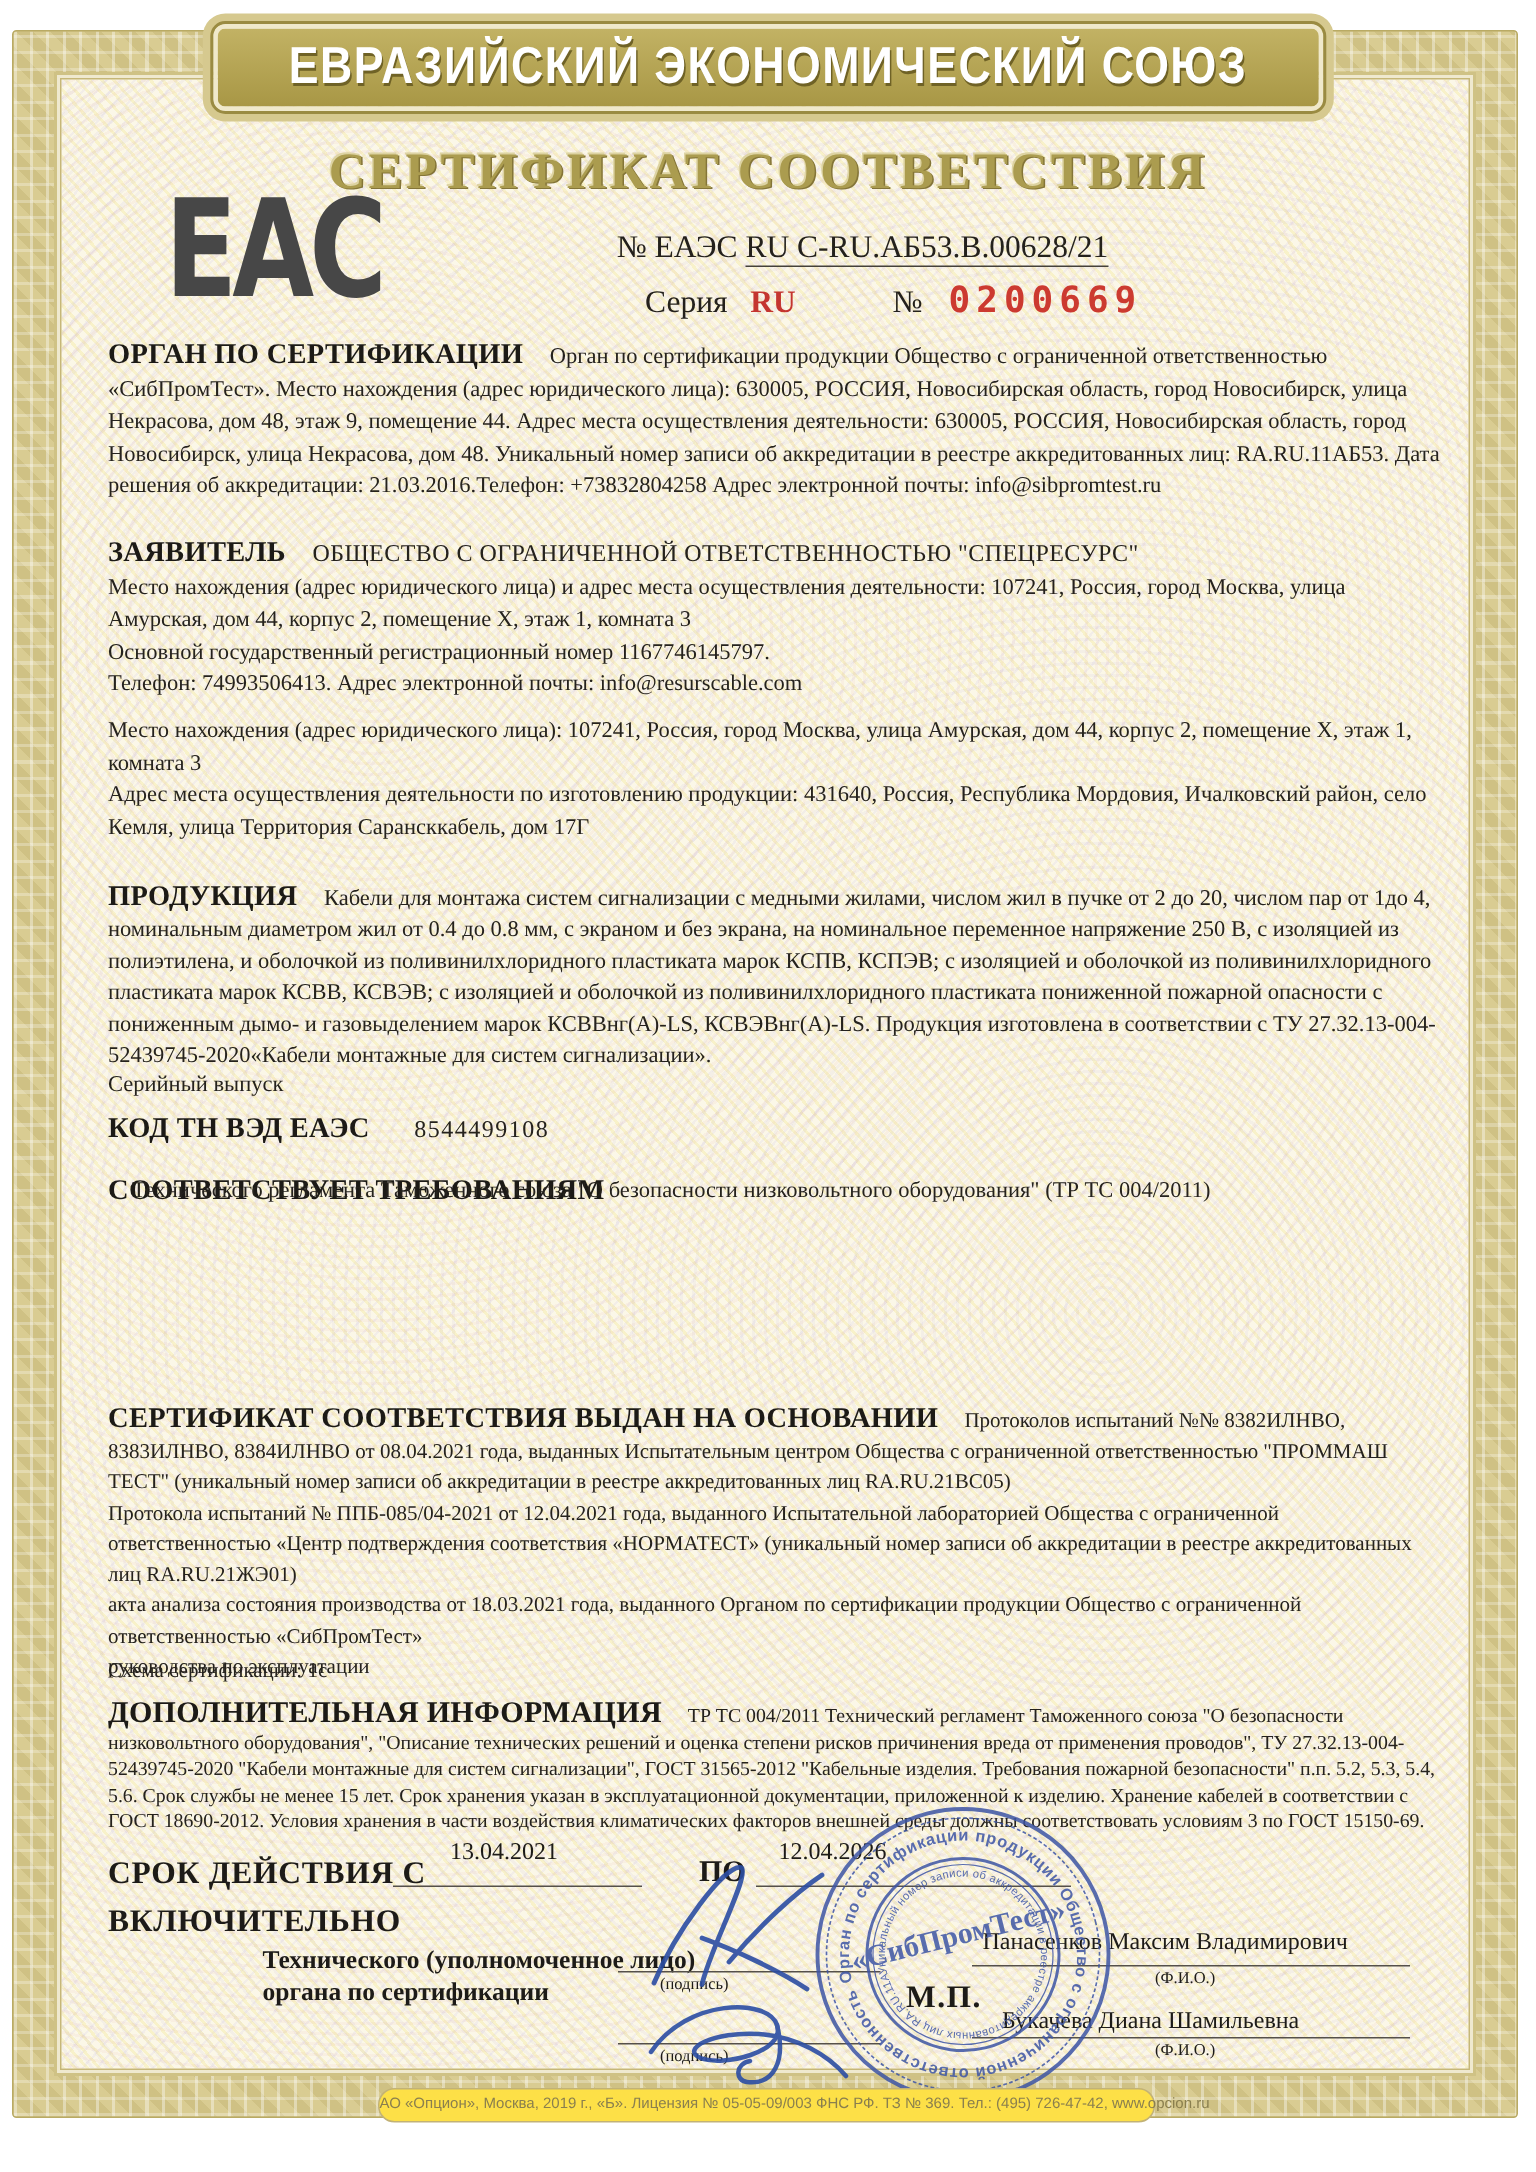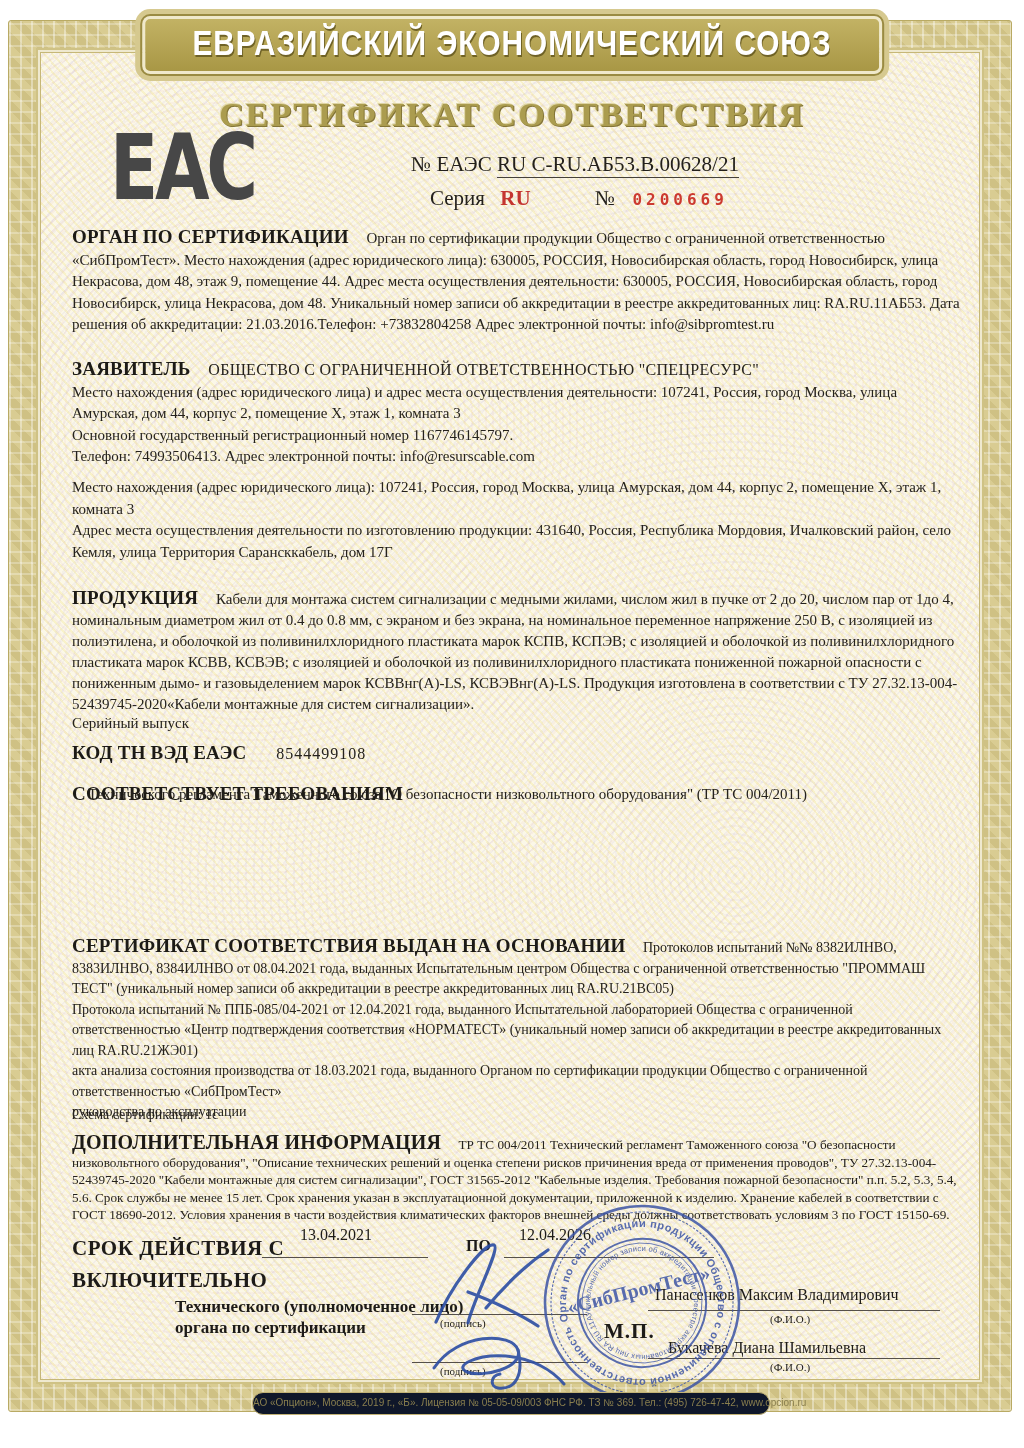--- a/index.html
+++ b/index.html
@@ -33,21 +33,21 @@
     font-size:86px;line-height:86px;color:#474747;letter-spacing:-4px;transform:scale(.82,1.05);transform-origin:left top;}
   
   .title{position:absolute;left:0;top:96px;width:1024px;text-align:center;z-index:4;
     font-weight:700;font-size:34px;letter-spacing:2px;color:#ab9c4f;
     text-shadow:1px 1px 0 #847538,-1px -1px 0 #ddd3a2;}
   .certno{position:absolute;left:0;top:152px;width:1150px;text-align:center;font-size:21px;color:#24211c;}
   .certno .u{border-bottom:1.5px solid #45413a;padding-bottom:1px;}
   .series{position:absolute;left:430px;top:186px;font-size:21px;color:#24211c;}
   .series .gap{display:inline-block;width:54px;}
   .series .red-ru{color:#c43530;font-weight:700;margin-left:10px;}
-  .series .red-num{color:#cc3a30;font-family:"DejaVu Sans Mono",monospace;font-weight:700;letter-spacing:4px;margin-left:12px;font-size:16px;}
+  .series .red-num{color:#cc3a30;font-family:"DejaVu Sans Mono",monospace;font-weight:700;letter-spacing:4px;margin-left:12px;font-size:24px;}
   
   .sec{position:absolute;left:72px;width:888px;font-size:15px;line-height:21.5px;color:#25221d;text-align:left;}
   .h{font-weight:700;font-size:19px;letter-spacing:.2px;color:#1c1a16;}
   .h-inline{margin-right:14px;}
   .caps{font-size:16px;letter-spacing:.3px;}
   .sec p{margin:0;}
   
   .sec-organ{top:226px;}
   .sec-zayav{top:358px;}
   .sec-izgot{top:477px;}
@@ -59,21 +59,21 @@
   .sootv-t{top:784px;margin-left:16px;}
   .sec-vydan{top:936px;font-size:14px;line-height:20.5px;}
   .scheme{top:1104px;font-size:14px;}
   .sec-dop{top:1134px;font-size:13.2px;line-height:17.6px;}
   .sec-dop .h{font-size:20px;}
   
   .srok-label{position:absolute;left:72px;top:1236px;font-weight:700;font-size:21px;letter-spacing:.5px;}
   .vkl-label{position:absolute;left:72px;top:1268px;font-weight:700;font-size:21px;letter-spacing:.5px;}
   .date1{position:absolute;left:300px;top:1226px;font-size:16px;}
   .date2{position:absolute;left:519px;top:1226px;font-size:16px;}
-  .po-label{position:absolute;left:466px;top:1237px;font-weight:700;font-size:16px;}
+  .po-label{position:absolute;left:466px;top:1237px;font-weight:700;font-size:20px;}
   .dline1{position:absolute;left:262px;top:1257px;width:166px;border-bottom:1px solid #55504a;}
   .dline2{position:absolute;left:504px;top:1257px;width:210px;border-bottom:1px solid #55504a;}
   
   .siglabel1{position:absolute;left:175px;top:1296px;width:300px;font-weight:700;font-size:17px;line-height:21px;}
   .siglabel2{position:absolute;left:175px;top:1350px;width:320px;font-weight:700;font-size:17px;line-height:21px;}
   .sigline1{position:absolute;left:412px;top:1314px;width:175px;border-bottom:1px solid #55504a;}
   .sigline2{position:absolute;left:412px;top:1362px;width:175px;border-bottom:1px solid #55504a;}
   .podpis1{position:absolute;left:440px;top:1317px;font-size:11px;}
   .podpis2{position:absolute;left:440px;top:1365px;font-size:11px;}
   .mp{position:absolute;left:604px;top:1319px;font-weight:700;font-size:21px;letter-spacing:1px;}
@@ -81,21 +81,21 @@
   .name2{position:absolute;left:668px;top:1339px;width:300px;font-size:16px;}
   .nline1{position:absolute;left:648px;top:1310px;width:292px;border-bottom:1px solid #55504a;}
   .nline2{position:absolute;left:648px;top:1358px;width:292px;border-bottom:1px solid #55504a;}
   .fio1{position:absolute;left:770px;top:1313px;font-size:11px;}
   .fio2{position:absolute;left:770px;top:1361px;font-size:11px;}
   
   .stamp{position:absolute;left:522px;top:1183px;width:240px;height:240px;opacity:.85;transform:rotate(-14deg);z-index:6;}
   .sig-svg{position:absolute;z-index:7;}
   
   .footer{position:absolute;left:252px;top:1392px;width:516px;height:21px;z-index:8;
-    background:#0f172a;border:1px solid #c2b276;border-radius:11px;
+    background:#fde047;border:1px solid #c2b276;border-radius:11px;
     font-family:"Liberation Sans",sans-serif;font-size:10px;line-height:20px;color:#8a7f4e;text-align:center;white-space:nowrap;}
 </style>
 </head>
 <body>
 
 <div class="page">
   <div class="band"></div>
   <div class="inner"></div>
 
   <div class="banner">

